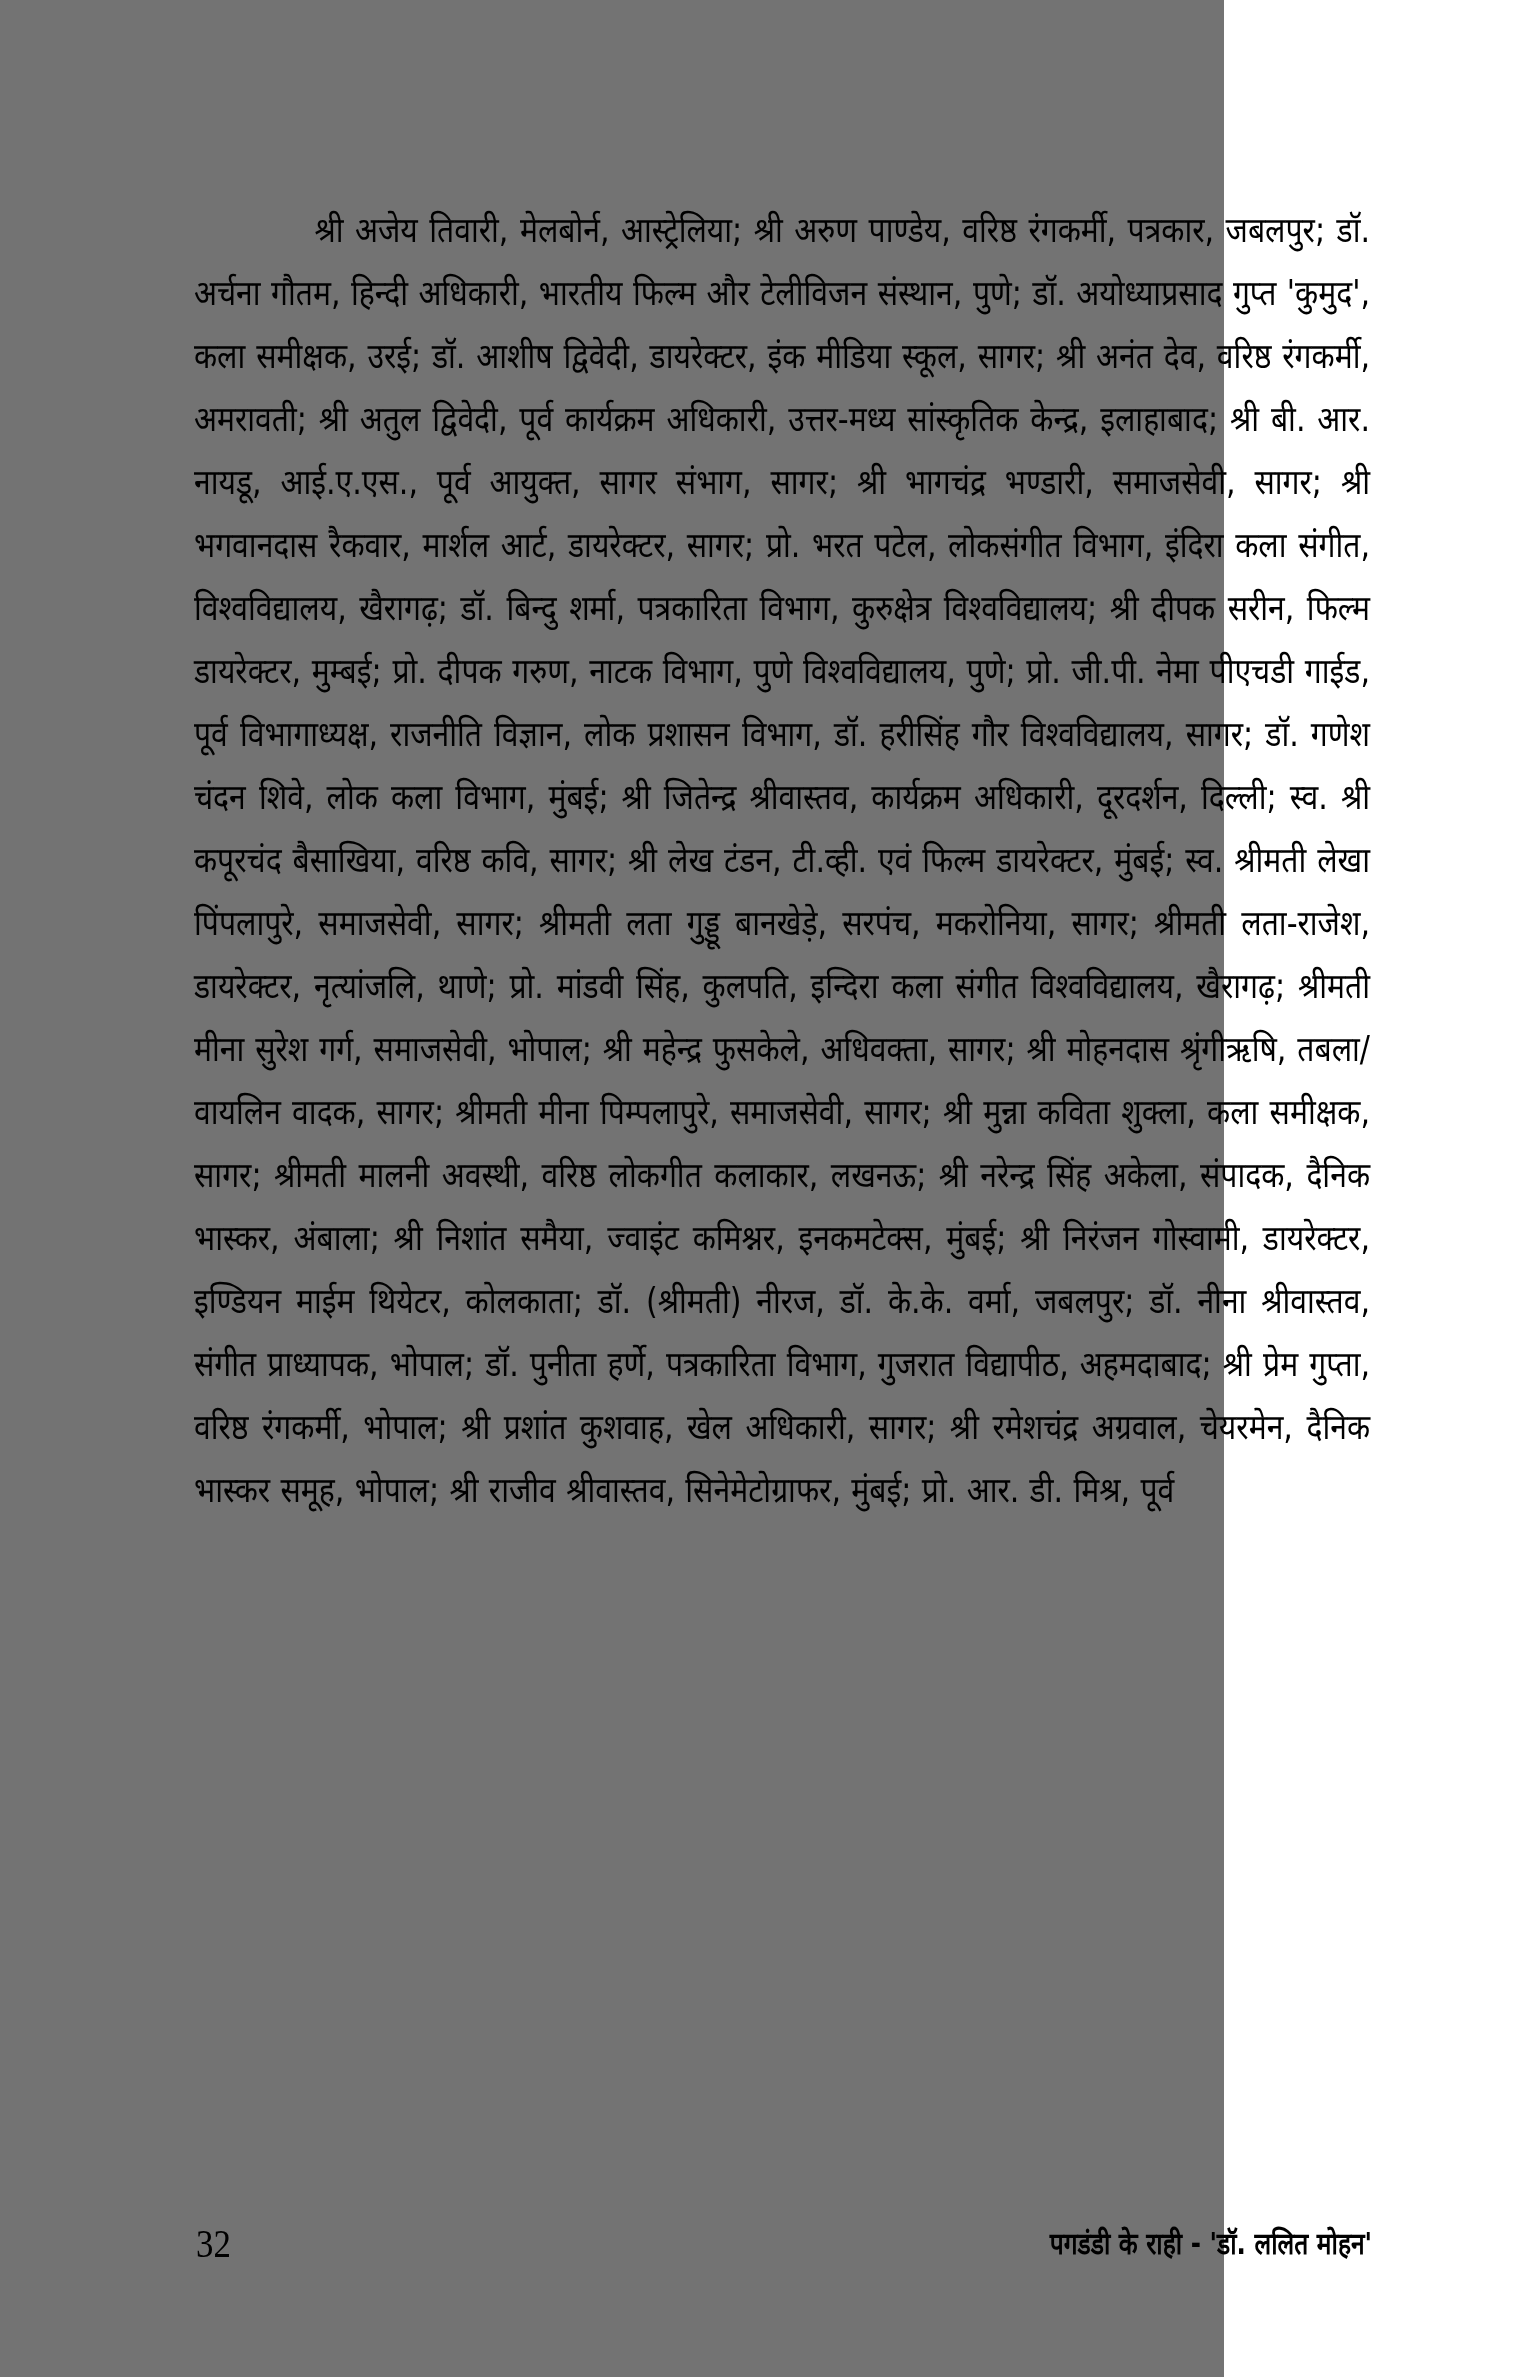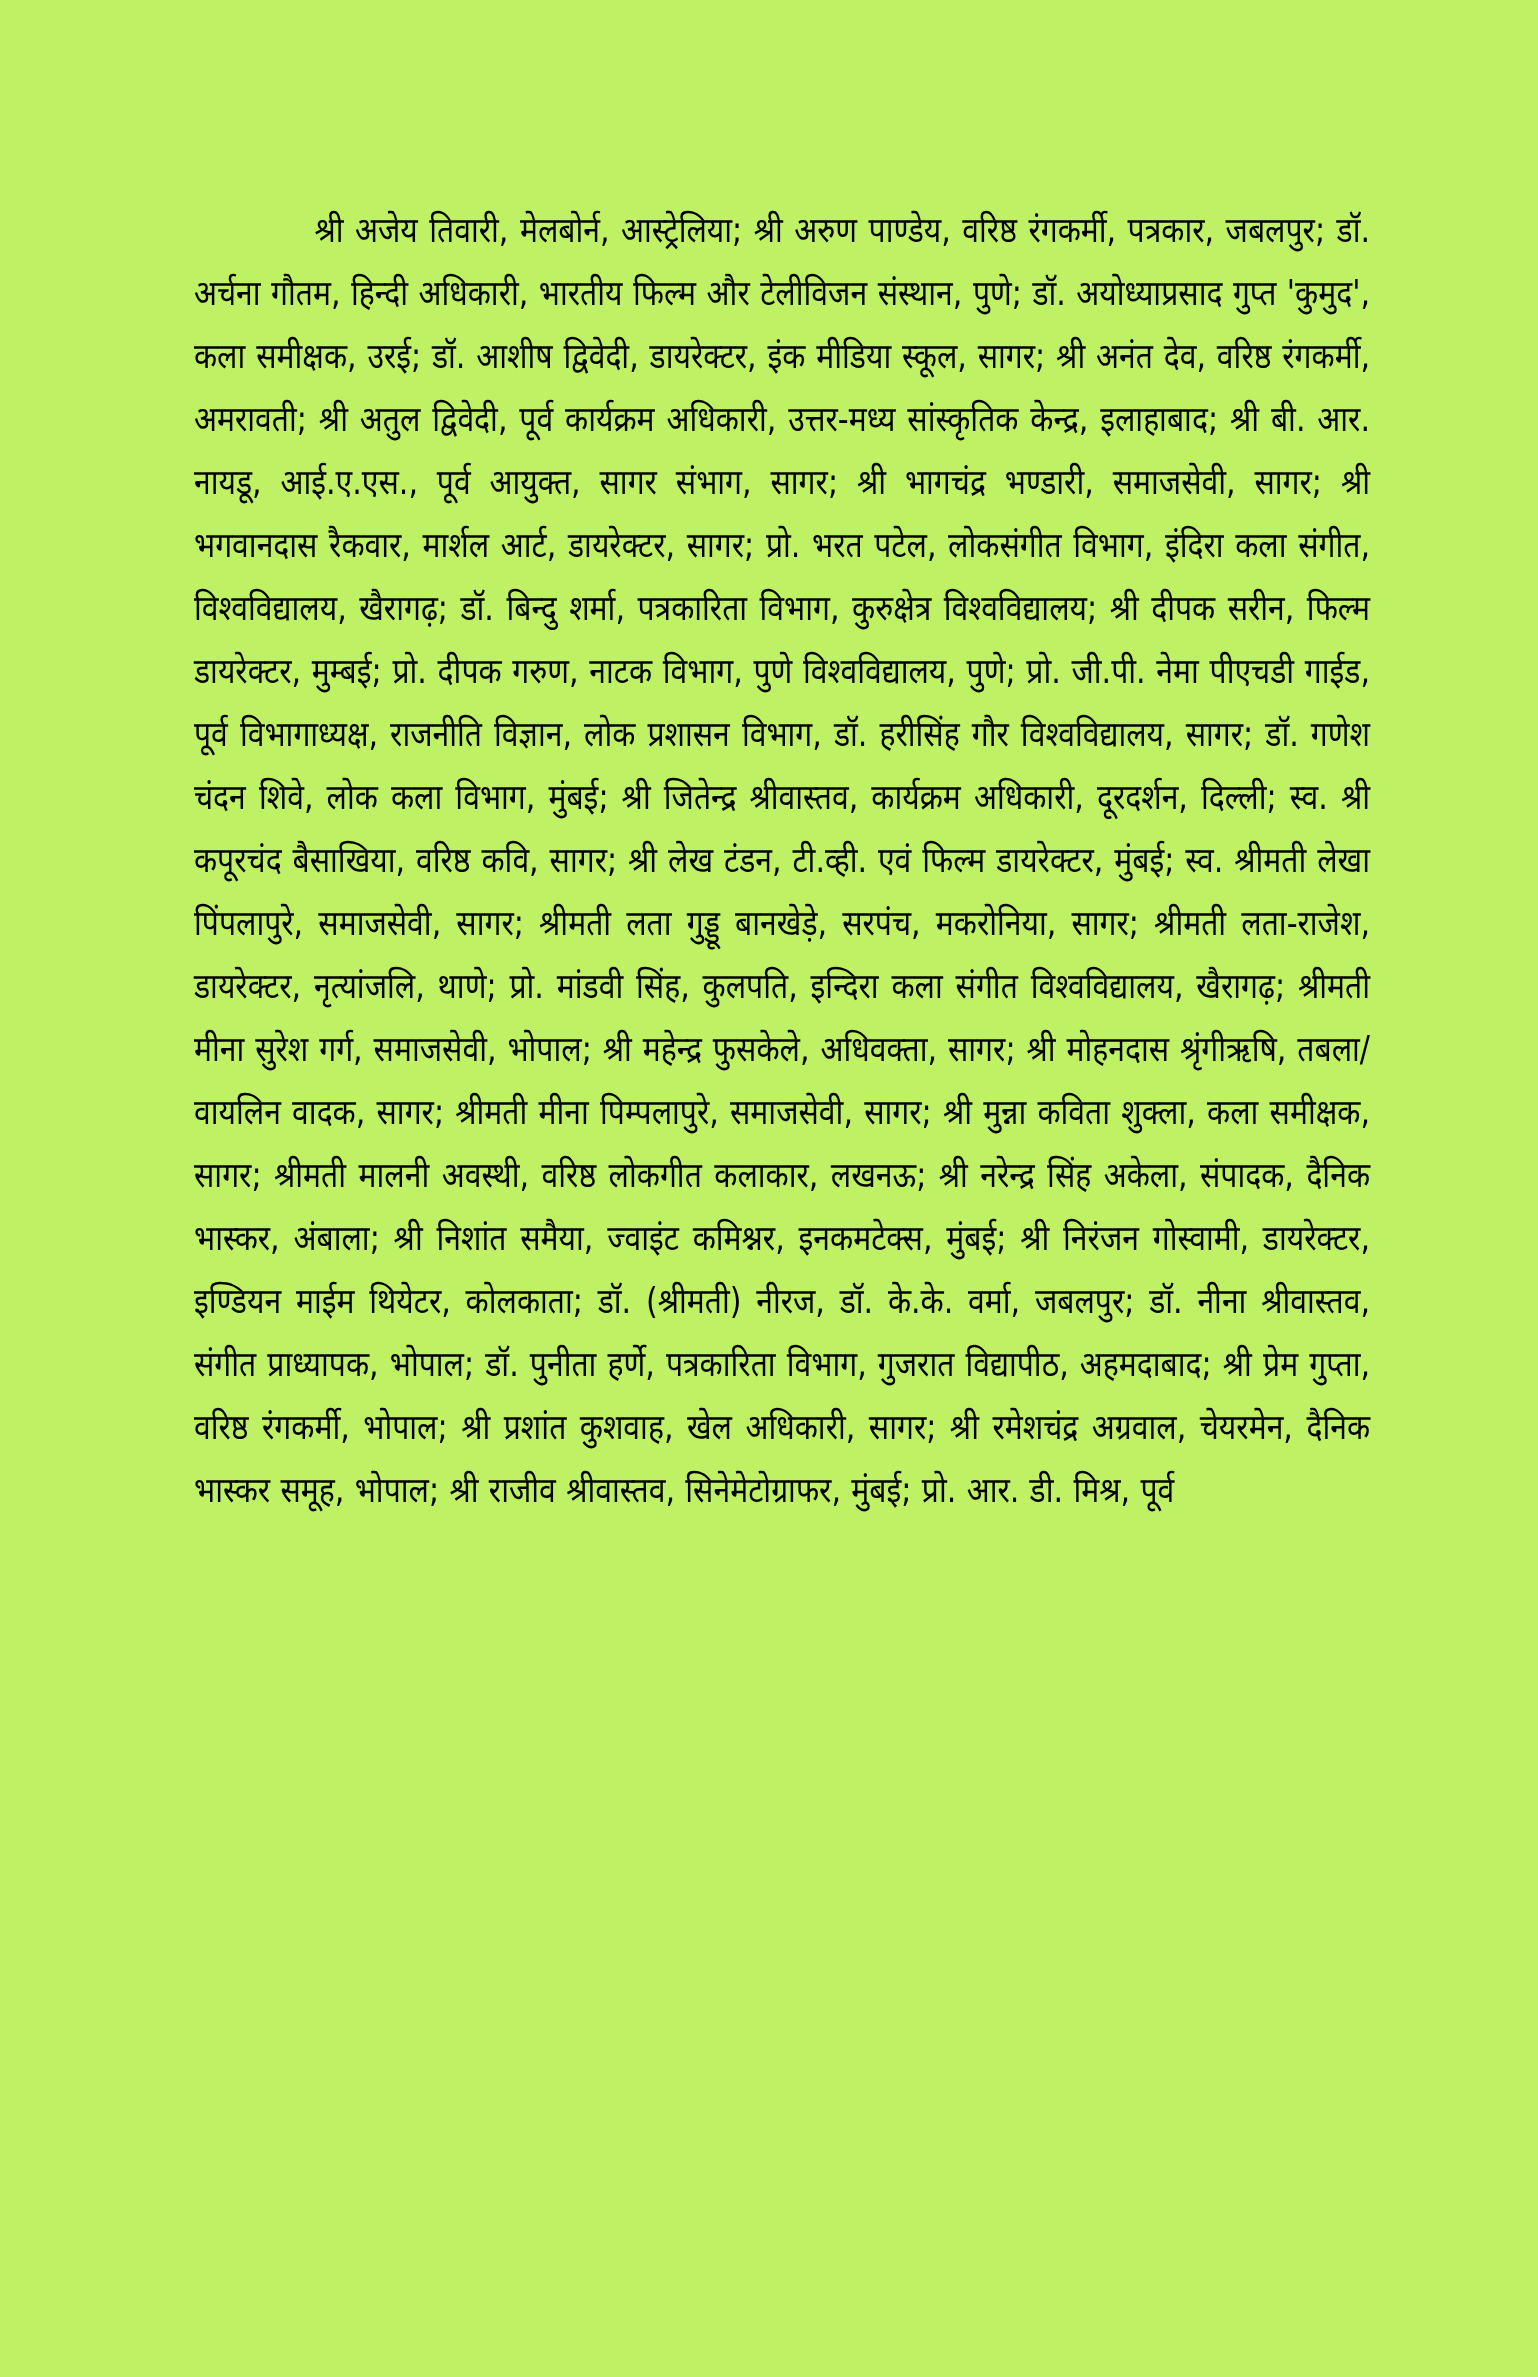--- a/index.html
+++ b/index.html
@@ -11,23 +11,23 @@
       width: 1538px;
       height: 2377px;
       position: relative;
       overflow: hidden;
       color: #000000;
       font-family: "DejaVu Sans", sans-serif;
     }
     .page {
       position: absolute;
       left: 0; top: 0;
-      width: 1538px;
+      width: 1224px;
       height: 2377px;
-      background: #bef264;
+      background: #737373;
     }
     .body-text {
       position: absolute;
       left: 194px;
       top: 199px;
       width: 1176px;
       margin: 0;
       font-size: 35px;
       line-height: 63px;
       text-align: justify;
@@ -66,14 +66,18 @@
       transform: scaleX(0.82);
       transform-origin: right top;
     }
   </style>
 </head>
 <body>
 
 <div class="page">
   <p class="body-text">श्री अजेय तिवारी, मेलबोर्न, आस्ट्रेलिया; श्री अरुण पाण्डेय, वरिष्ठ रंगकर्मी, पत्रकार, जबलपुर; डॉ. अर्चना गौतम, हिन्दी अधिकारी, भारतीय फिल्म और टेलीविजन संस्थान, पुणे; डॉ. अयोध्याप्रसाद गुप्त 'कुमुद', कला समीक्षक, उरई; डॉ. आशीष द्विवेदी, डायरेक्टर, इंक मीडिया स्कूल, सागर; श्री अनंत देव, वरिष्ठ रंगकर्मी, अमरावती; श्री अतुल द्विवेदी, पूर्व कार्यक्रम अधिकारी, उत्तर-मध्य सांस्कृतिक केन्द्र, इलाहाबाद; श्री बी. आर. नायडू, आई.ए.एस., पूर्व आयुक्त, सागर संभाग, सागर; श्री भागचंद्र भण्डारी, समाजसेवी, सागर; श्री भगवानदास रैकवार, मार्शल आर्ट, डायरेक्टर, सागर; प्रो. भरत पटेल, लोकसंगीत विभाग, इंदिरा कला संगीत, विश्वविद्यालय, खैरागढ़; डॉ. बिन्दु शर्मा, पत्रकारिता विभाग, कुरुक्षेत्र विश्वविद्यालय; श्री दीपक सरीन, फिल्म डायरेक्टर, मुम्बई; प्रो. दीपक गरुण, नाटक विभाग, पुणे विश्वविद्यालय, पुणे; प्रो. जी.पी. नेमा पीएचडी गाईड, पूर्व विभागाध्यक्ष, राजनीति विज्ञान, लोक प्रशासन विभाग, डॉ. हरीसिंह गौर विश्वविद्यालय, सागर; डॉ. गणेश चंदन शिवे, लोक कला विभाग, मुंबई; श्री जितेन्द्र श्रीवास्तव, कार्यक्रम अधिकारी, दूरदर्शन, दिल्ली; स्व. श्री कपूरचंद बैसाखिया, वरिष्ठ कवि, सागर; श्री लेख टंडन, टी.व्ही. एवं फिल्म डायरेक्टर, मुंबई; स्व. श्रीमती लेखा पिंपलापुरे, समाजसेवी, सागर; श्रीमती लता गुड्डू बानखेड़े, सरपंच, मकरोनिया, सागर; श्रीमती लता-राजेश, डायरेक्टर, नृत्यांजलि, थाणे; प्रो. मांडवी सिंह, कुलपति, इन्दिरा कला संगीत विश्वविद्यालय, खैरागढ़; श्रीमती मीना सुरेश गर्ग, समाजसेवी, भोपाल; श्री महेन्द्र फुसकेले, अधिवक्ता, सागर; श्री मोहनदास श्रृंगीऋषि, तबला/वायलिन वादक, सागर; श्रीमती मीना पिम्पलापुरे, समाजसेवी, सागर; श्री मुन्ना कविता शुक्ला, कला समीक्षक, सागर; श्रीमती मालनी अवस्थी, वरिष्ठ लोकगीत कलाकार, लखनऊ; श्री नरेन्द्र सिंह अकेला, संपादक, दैनिक भास्कर, अंबाला; श्री निशांत समैया, ज्वाइंट कमिश्नर, इनकमटेक्स, मुंबई; श्री निरंजन गोस्वामी, डायरेक्टर, इण्डियन माईम थियेटर, कोलकाता; डॉ. (श्रीमती) नीरज, डॉ. के.के. वर्मा, जबलपुर; डॉ. नीना श्रीवास्तव, संगीत प्राध्यापक, भोपाल; डॉ. पुनीता हर्णे, पत्रकारिता विभाग, गुजरात विद्यापीठ, अहमदाबाद; श्री प्रेम गुप्ता, वरिष्ठ रंगकर्मी, भोपाल; श्री प्रशांत कुशवाह, खेल अधिकारी, सागर; श्री रमेशचंद्र अग्रवाल, चेयरमेन, दैनिक भास्कर समूह, भोपाल; श्री राजीव श्रीवास्तव, सिनेमेटोग्राफर, मुंबई; प्रो. आर. डी. मिश्र, पूर्व</p>
 
+  <div class="footer">
+    <span class="page-number">32</span>
+    <span class="running-title">पगडंडी के राही - 'डॉ. ललित मोहन'</span>
+  </div>
 </div>
 
 
 </body></html>

